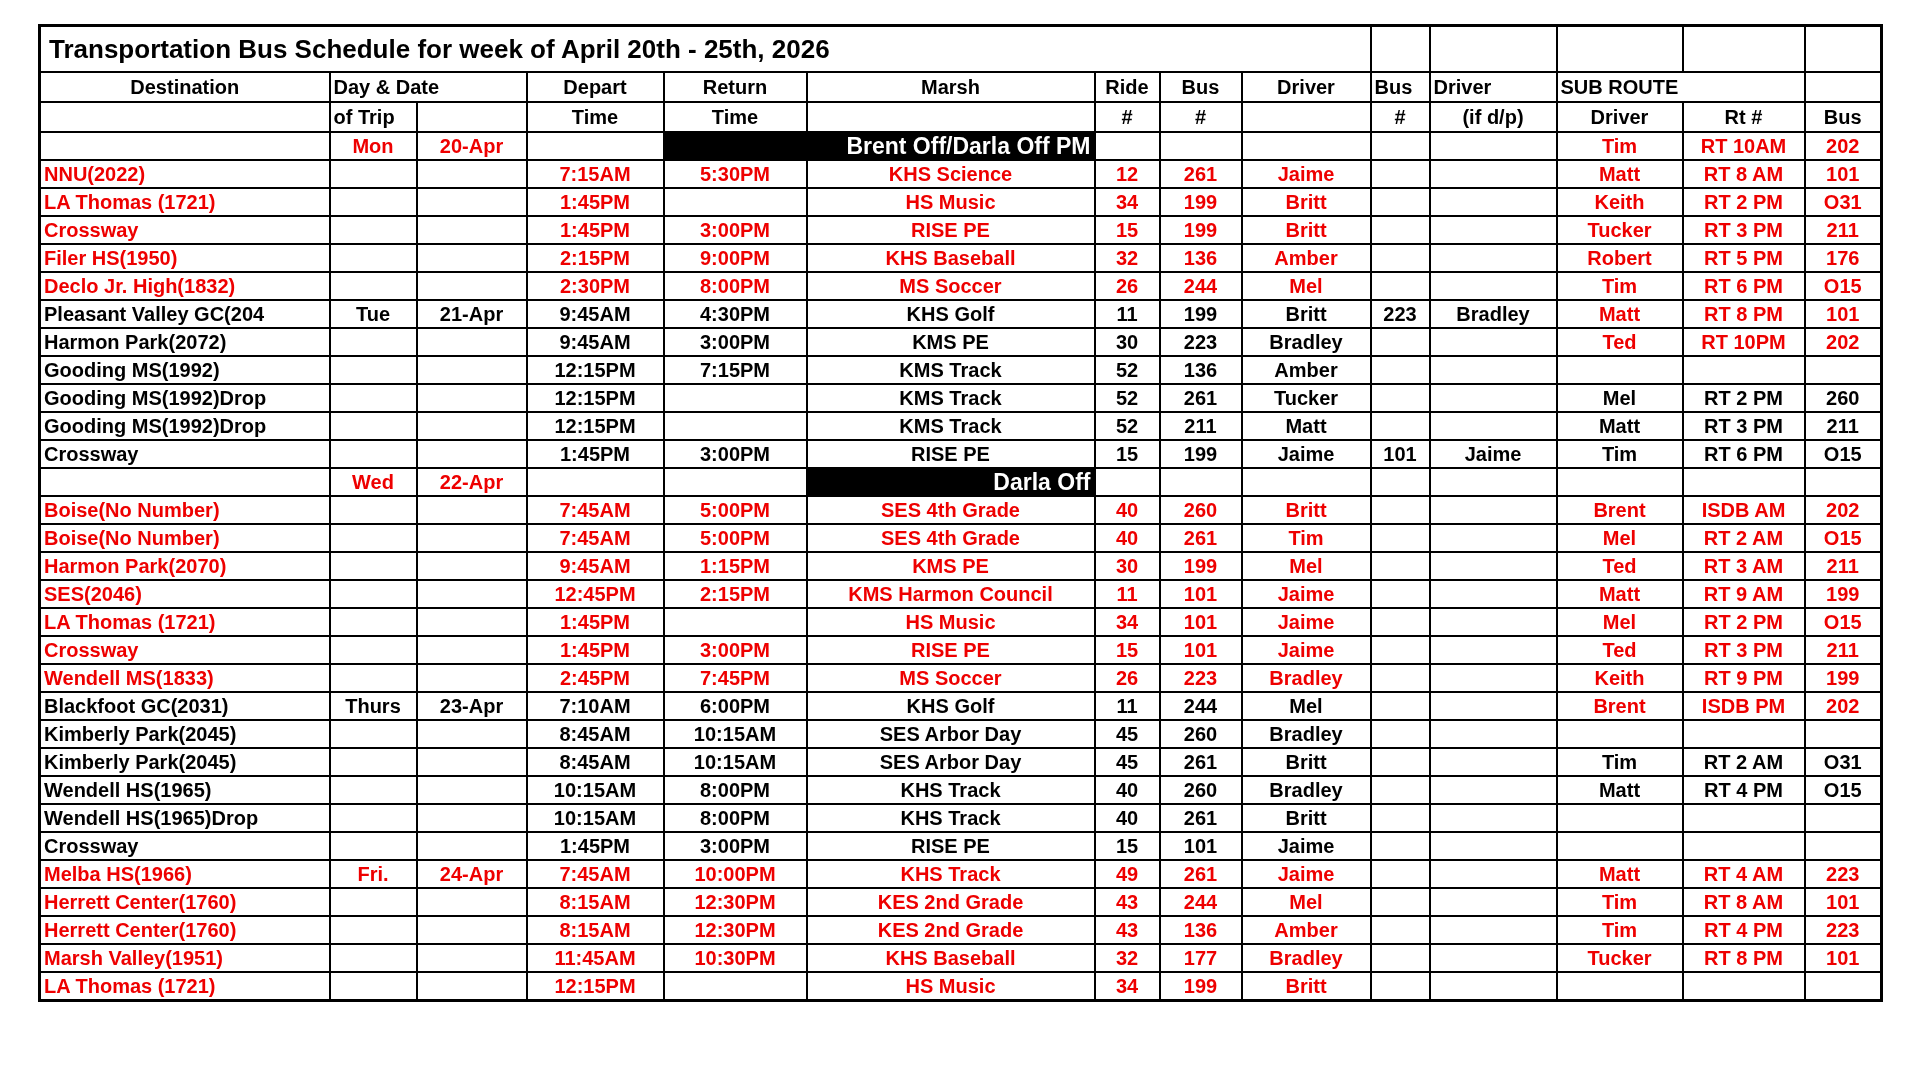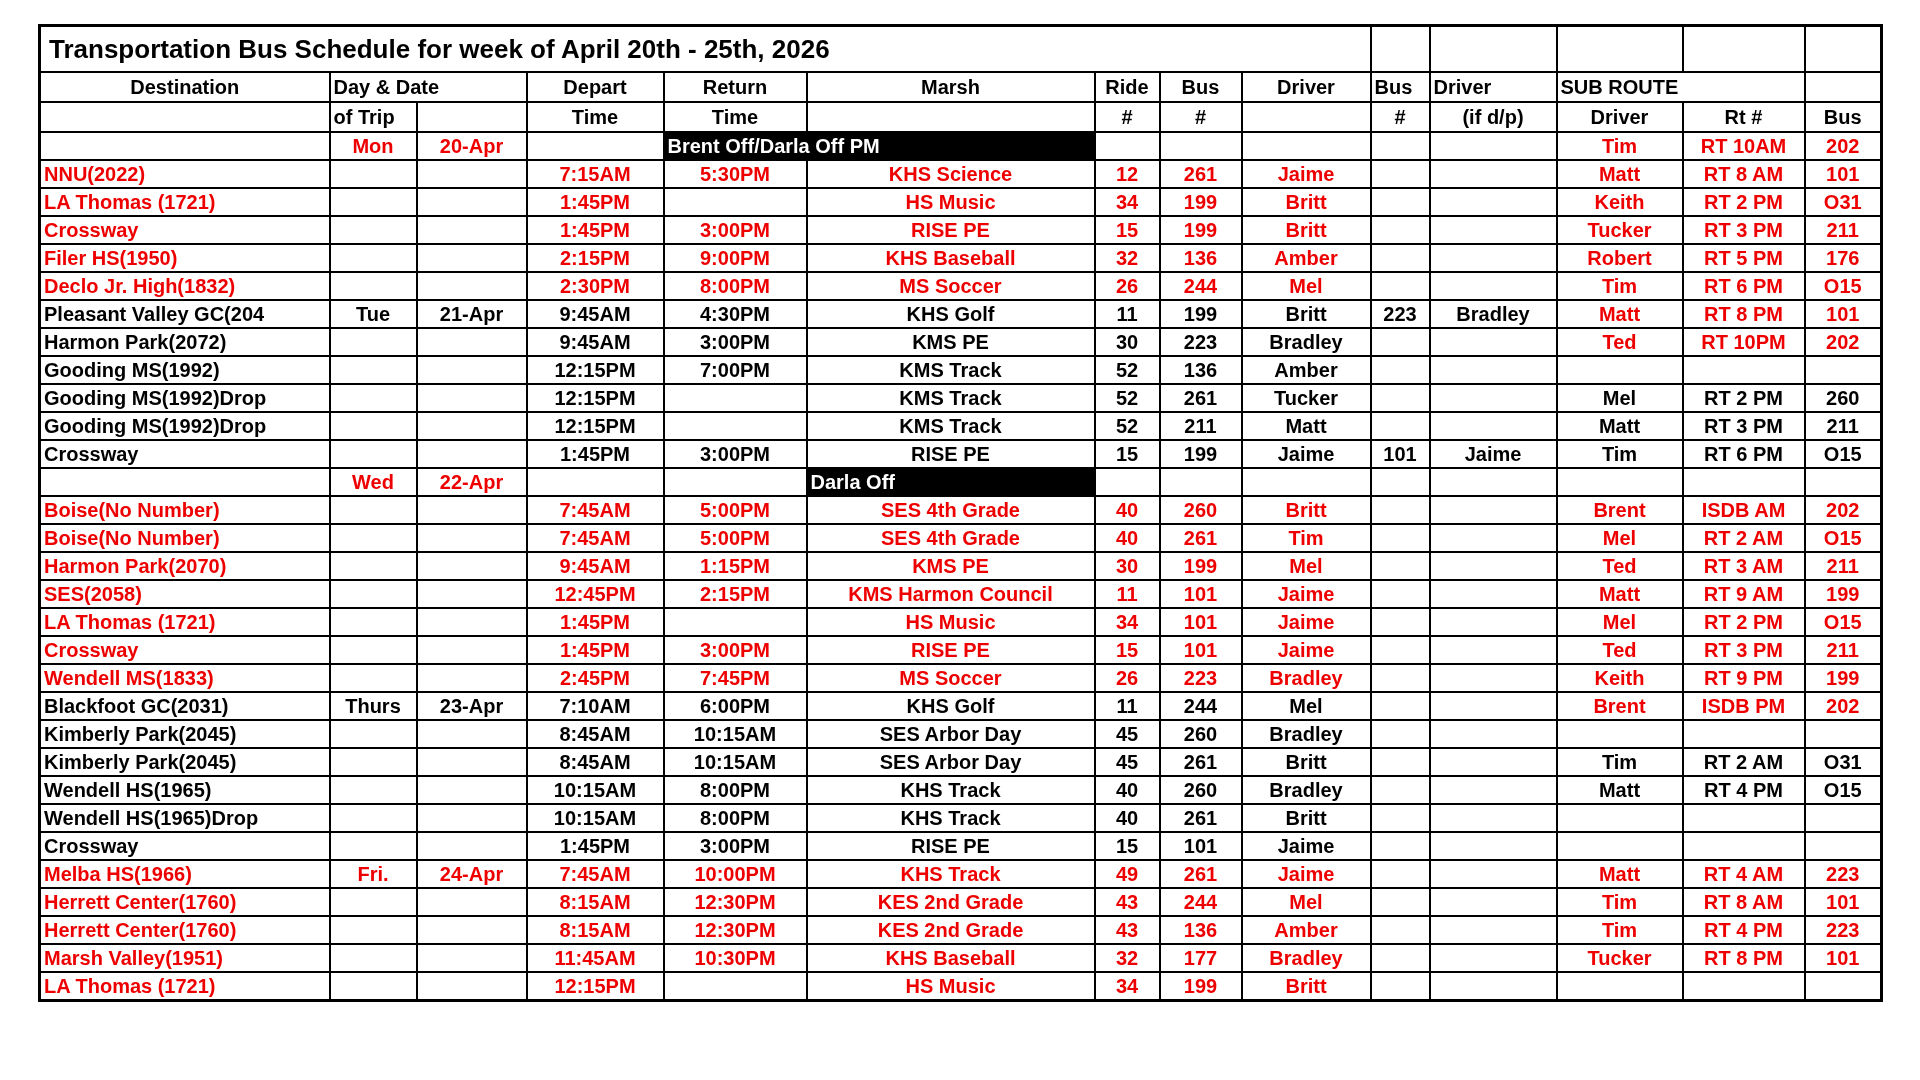--- a/index.html
+++ b/index.html
@@ -44,22 +44,22 @@
   }
   thead th{height:28px;}
   .al{text-align:left;border-radius:12px;}
   .td-dest{text-align:left; overflow:visible;}
   tr.row-red td{color:#ee0000;}
   tr.row-black td{color:#000000;}
   tr.sub-red td.c11, tr.sub-red td.c12, tr.sub-red td.c13{color:#ee0000;}
   td.banner{
     background:#000000;
     color:#ffffff !important;
-    text-align:left;
-    font-size:20px;
+    text-align:right;
+    font-size:23px;
   }
   tr.row-red td.banner, tr.row-black td.banner{color:#ffffff;}
 </style>
 </head>
 <body>
 
 <div class="sheet">
   <table>
     <colgroup>
       <col style="width:290px">
@@ -243,21 +243,21 @@
           <td class="c10"></td>
           <td class="c11">Ted</td>
           <td class="c12">RT 10PM</td>
           <td class="c13">202</td>
         </tr>
         <tr class="row-black">
           <td class="c0 td-dest">Gooding MS(1992)</td>
           <td class="c1"></td>
           <td class="c2"></td>
           <td class="c3">12:15PM</td>
-          <td class="c4">7:00PM</td>
+          <td class="c4">7:15PM</td>
           <td class="c5">KMS Track</td>
           <td class="c6">52</td>
           <td class="c7">136</td>
           <td class="c8">Amber</td>
           <td class="c9"></td>
           <td class="c10"></td>
           <td class="c11"></td>
           <td class="c12"></td>
           <td class="c13"></td>
         </tr>
@@ -367,21 +367,21 @@
           <td class="c6">30</td>
           <td class="c7">199</td>
           <td class="c8">Mel</td>
           <td class="c9"></td>
           <td class="c10"></td>
           <td class="c11">Ted</td>
           <td class="c12">RT 3 AM</td>
           <td class="c13">211</td>
         </tr>
         <tr class="row-red">
-          <td class="c0 td-dest">SES(2058)</td>
+          <td class="c0 td-dest">SES(2046)</td>
           <td class="c1"></td>
           <td class="c2"></td>
           <td class="c3">12:45PM</td>
           <td class="c4">2:15PM</td>
           <td class="c5">KMS Harmon Council</td>
           <td class="c6">11</td>
           <td class="c7">101</td>
           <td class="c8">Jaime</td>
           <td class="c9"></td>
           <td class="c10"></td>

